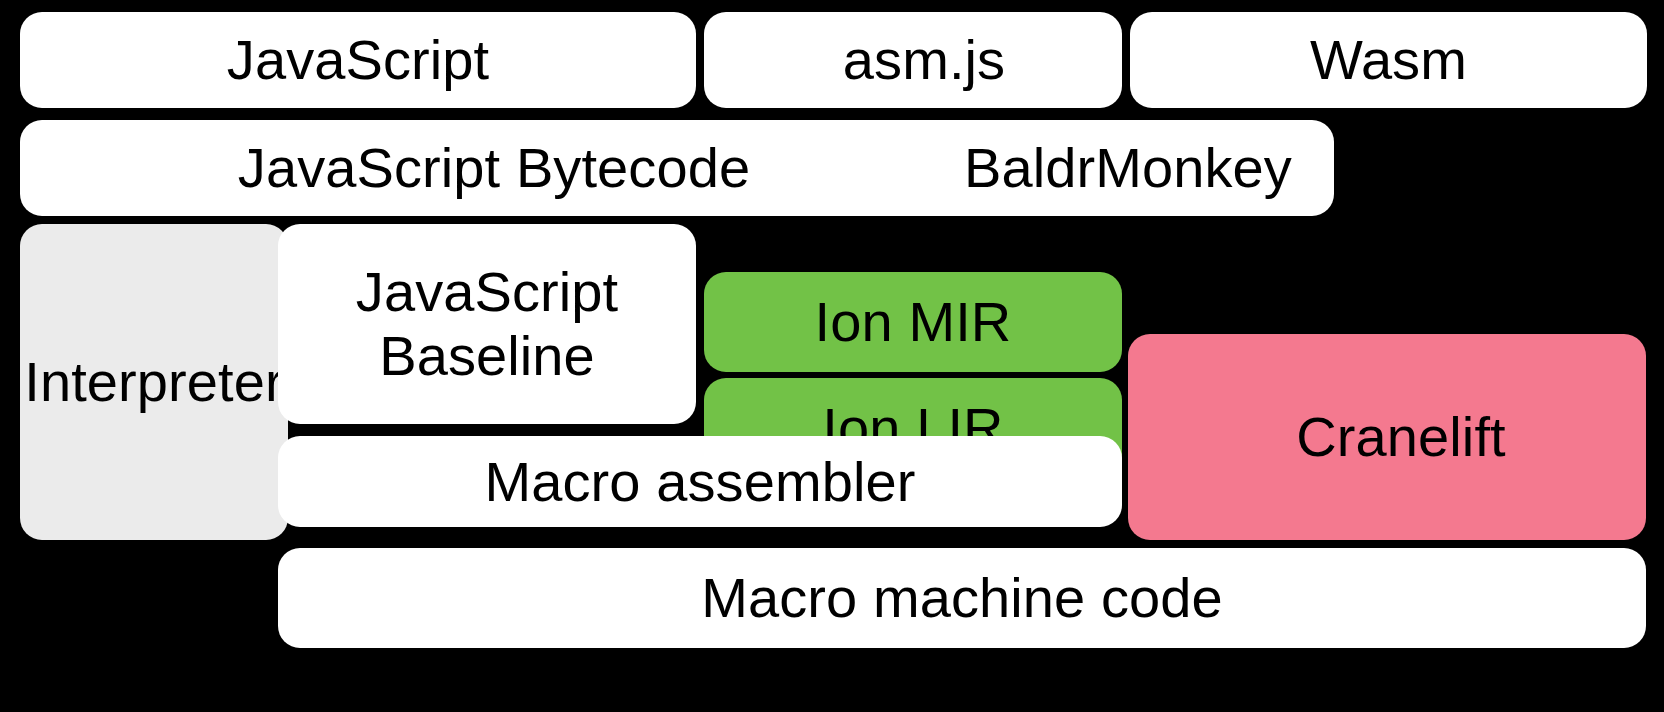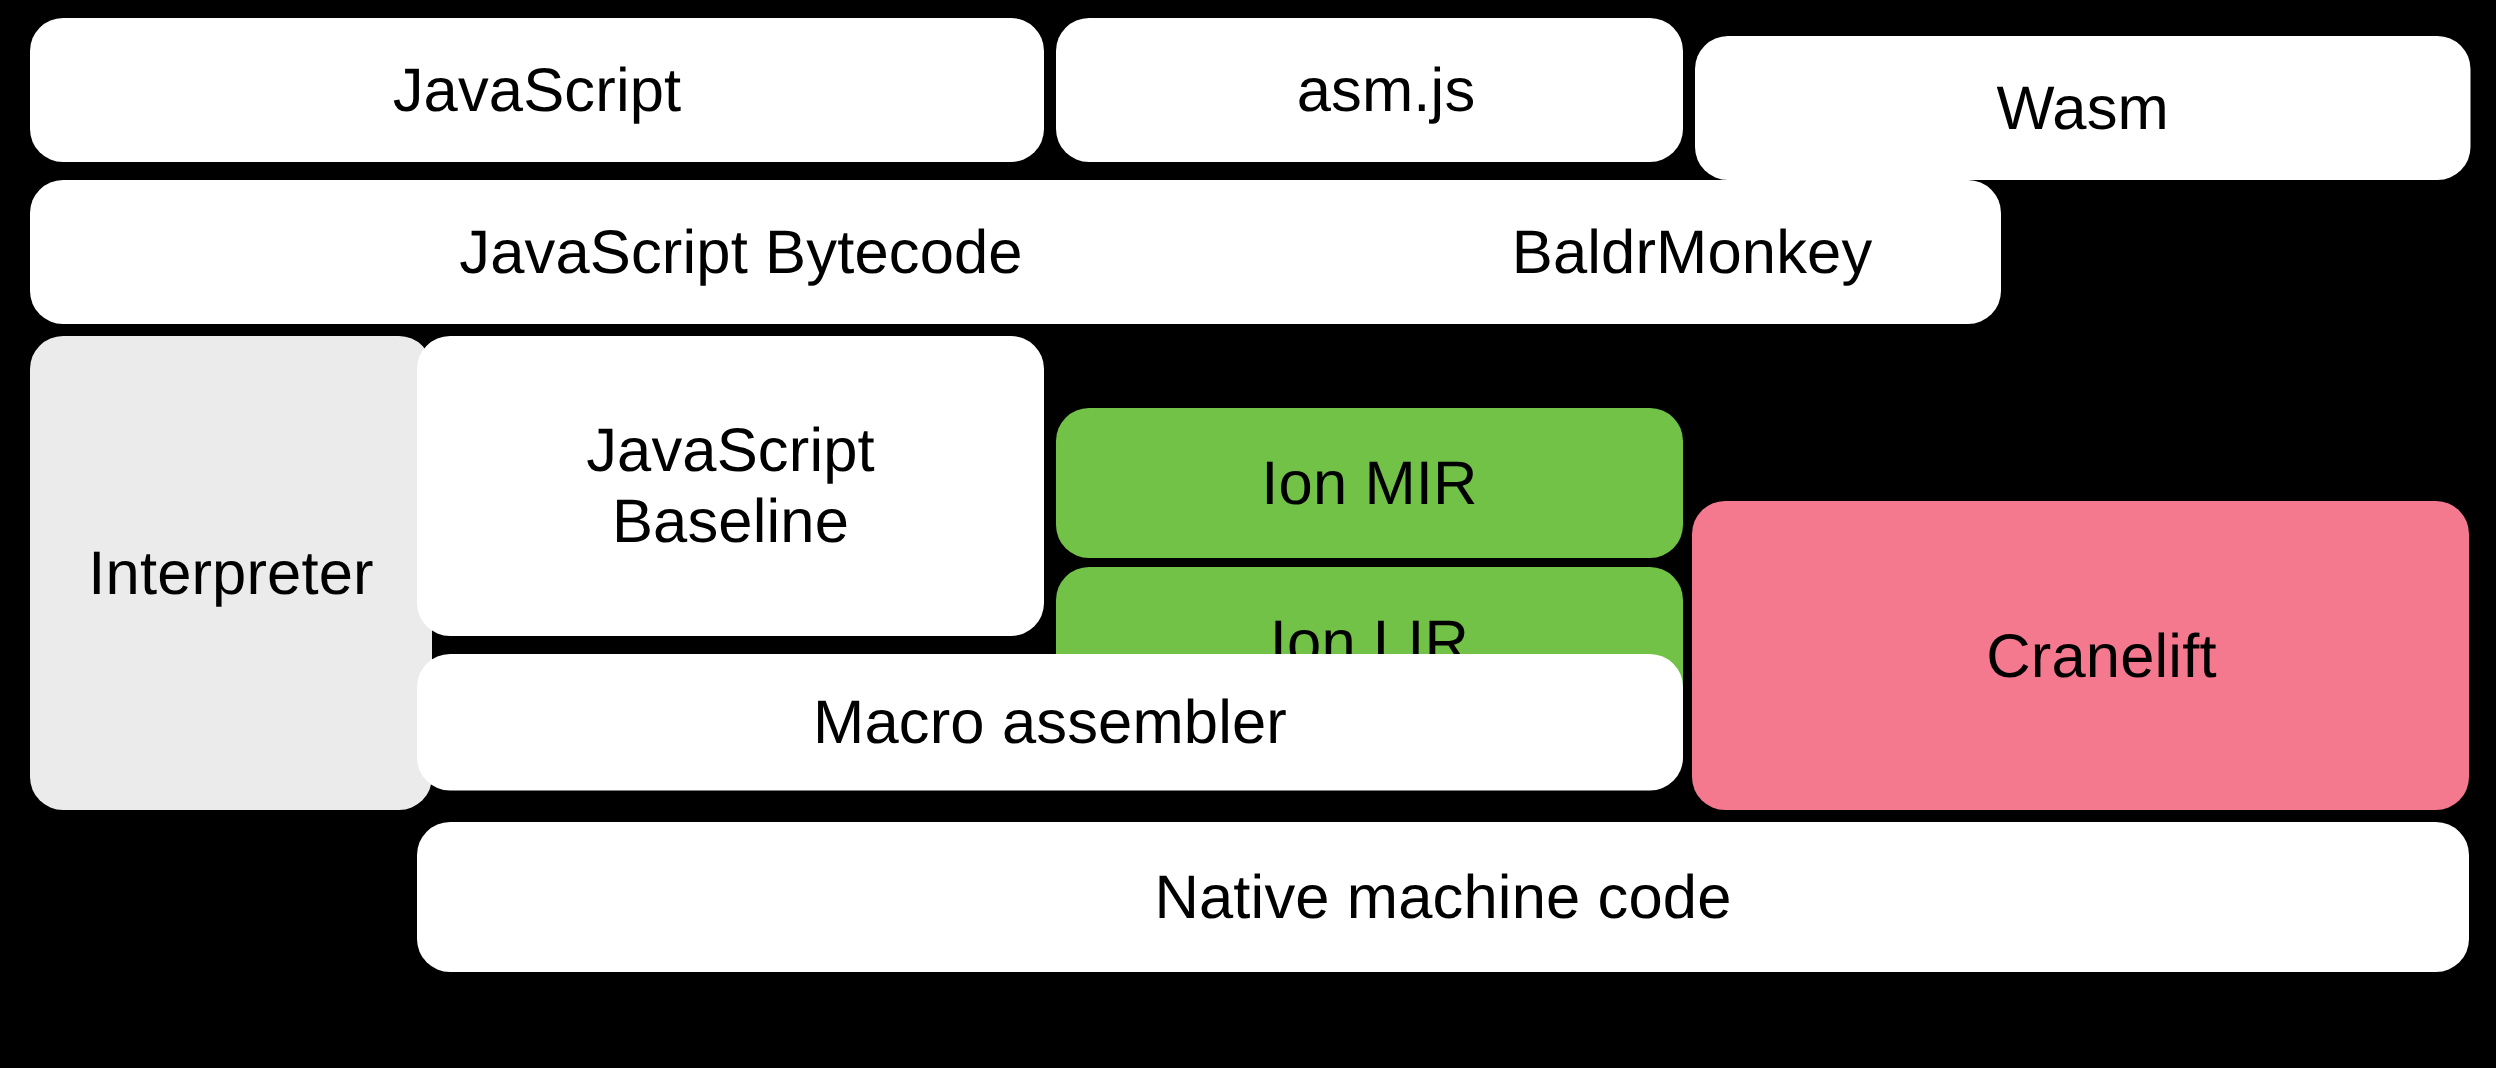--- a/index.html
+++ b/index.html
@@ -21,21 +21,21 @@
   }
   .box {
     position: absolute;
     box-sizing: border-box;
     display: flex;
     align-items: center;
     justify-content: center;
     text-align: center;
     border-radius: 22px;
     color: #000000;
-    font-size: 41px;
+    font-size: 56px;
     font-weight: 400;
     line-height: 1.14;
     letter-spacing: 0.1px;
     white-space: pre-line;
     user-select: none;
   }
   .box.white  { background: #ffffff; }
   .box.grey   { background: #ebebeb; }
   .box.green  { background: #72c247; margin-top: 48px; }
   .box.pink   { background: #f4798f; }
@@ -52,21 +52,21 @@
 <div id="stack-diagram">
 
   <div class="box white" style="left:20px; top:12px; width:676px; height:96px;">
     <span class="box-label">JavaScript</span>
   </div>
 
   <div class="box white" style="left:704px; top:12px; width:418px; height:96px;padding-left:22px;">
     <span class="box-label">asm.js</span>
   </div>
 
-  <div class="box white" style="left:1130px; top:24px; width:517px; height:96px;">
+  <div class="box white" style="left:1130px; top:12px; width:517px; height:96px;">
     <span class="box-label">Wasm</span>
   </div>
 
   <div class="box white" style="left:20px; top:120px; width:948px; height:96px;">
     <span class="box-label">JavaScript Bytecode</span>
   </div>
 
   <div class="box white" style="left:922px; top:120px; width:412px; height:96px;">
     <span class="box-label">BaldrMonkey</span>
   </div>
@@ -90,16 +90,16 @@
 
   <div class="box pink" style="left:1128px; top:334px; width:518px; height:206px;padding-left:28px;">
     <span class="box-label">Cranelift</span>
   </div>
 
   <div class="box white" style="left:278px; top:436px; width:844px; height:91px;">
     <span class="box-label">Macro assembler</span>
   </div>
 
   <div class="box white" style="left:278px; top:548px; width:1368px; height:100px;">
-    <span class="box-label">Native machine code</span>
+    <span class="box-label">Macro machine code</span>
   </div>
 
 </div>
 
 </body></html>

